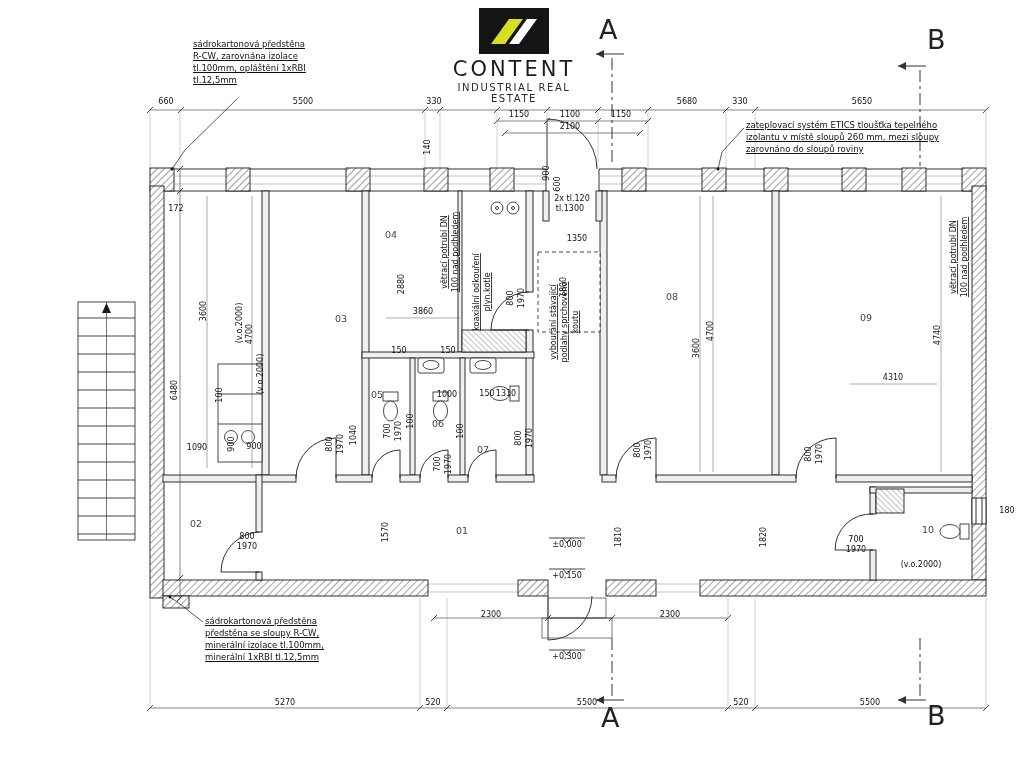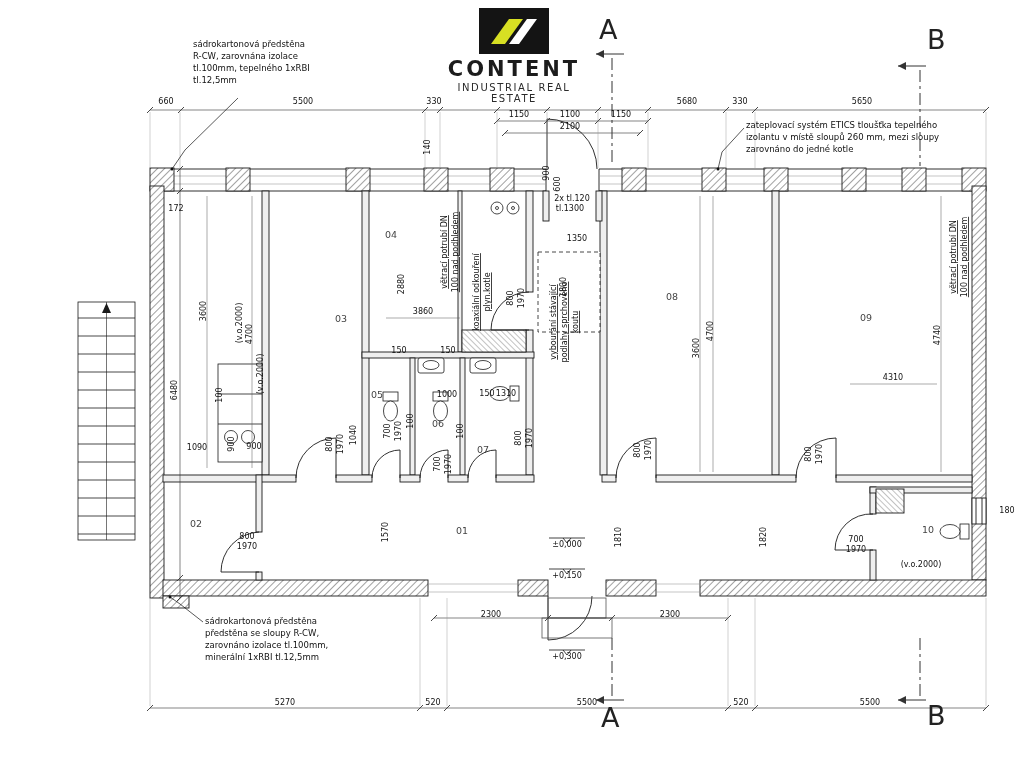--- a/index.html
+++ b/index.html
@@ -8,32 +8,32 @@
   svg#plan{position:absolute;left:0;top:0;}
   
   #plan text{font-family:"DejaVu Sans","Liberation Sans",sans-serif;}
   .dim{font-size:8px;fill:#111;text-anchor:middle;}
   .room{font-size:9.5px;fill:#444;text-anchor:middle;}
   .vnote{font-size:8px;fill:#111;text-anchor:middle;text-decoration:underline;}
   .lvl{font-size:8px;fill:#111;text-anchor:middle;}
   .lvlflag{stroke:#111;stroke-width:0.8;fill:none;}
   
   .note{position:absolute;font-size:8.5px;color:#111;line-height:1.4;}
-  .note span{display:block;}
+  .note span{display:block;text-decoration:underline;}
   .note-tl{left:193px;top:39px;}
   .note-tr{left:746px;top:120px;}
   .note-bl{left:205px;top:616px;}
   .sec{position:absolute;font-size:27px;color:#222;font-weight:400;}
   .sec-a-top{left:599px;top:14px;}
   .sec-b-top{left:927px;top:24px;}
   .sec-a-bottom{left:601px;top:702px;}
   .sec-b-bottom{left:927px;top:700px;}
   .logo{position:absolute;left:446px;top:8px;width:136px;text-align:center;}
   .logo-mark{margin:0 auto;width:70px;height:46px;background:#141414;position:relative;}
-  .logo-text{font-size:21px;font-weight:bold;letter-spacing:3px;color:#1c1c1c;margin-top:3px;}
+  .logo-text{font-size:21px;font-weight:normal;letter-spacing:3px;color:#1c1c1c;margin-top:3px;}
   .logo-tag{font-size:10px;letter-spacing:1.6px;color:#2b2b2b;margin-top:1px;}
 </style>
 </head>
 <body>
 
 <div class="stage">
 
 <svg id="plan" width="1024" height="768" viewBox="0 0 1024 768">
   <defs>
     <pattern id="hatch" patternUnits="userSpaceOnUse" width="5" height="5" patternTransform="rotate(45)">
@@ -374,28 +374,28 @@
 </div>
 
 <div class="sec sec-a-top">A</div>
 <div class="sec sec-b-top">B</div>
 <div class="sec sec-a-bottom">A</div>
 <div class="sec sec-b-bottom">B</div>
 
 <div class="note note-tl">
   <span>sádrokartonová předstěna</span>
   <span>R-CW, zarovnána izolace</span>
-  <span>tl.100mm, tepelného 1xRBI</span>
+  <span>tl.100mm, opláštění 1xRBI</span>
   <span>tl.12,5mm</span>
 </div>
 <div class="note note-tr">
   <span>zateplovací systém ETICS tloušťka tepelného</span>
   <span>izolantu v místě sloupů 260 mm, mezi sloupy</span>
-  <span>zarovnáno do jedné kotle</span>
+  <span>zarovnáno do sloupů roviny</span>
 </div>
 <div class="note note-bl">
   <span>sádrokartonová předstěna</span>
   <span>předstěna se sloupy R-CW,</span>
-  <span>zarovnáno izolace tl.100mm,</span>
+  <span>minerální izolace tl.100mm,</span>
   <span>minerální 1xRBI tl.12,5mm</span>
 </div>
 
 </div>
 
 </body></html>

